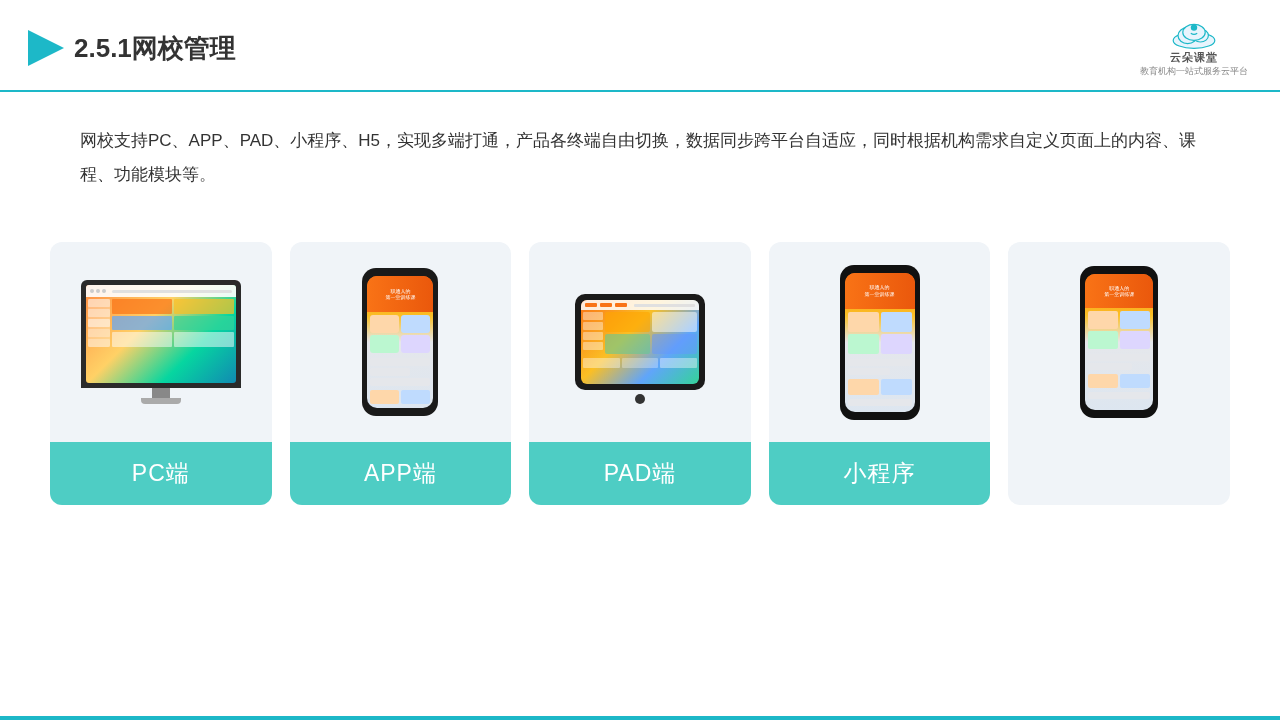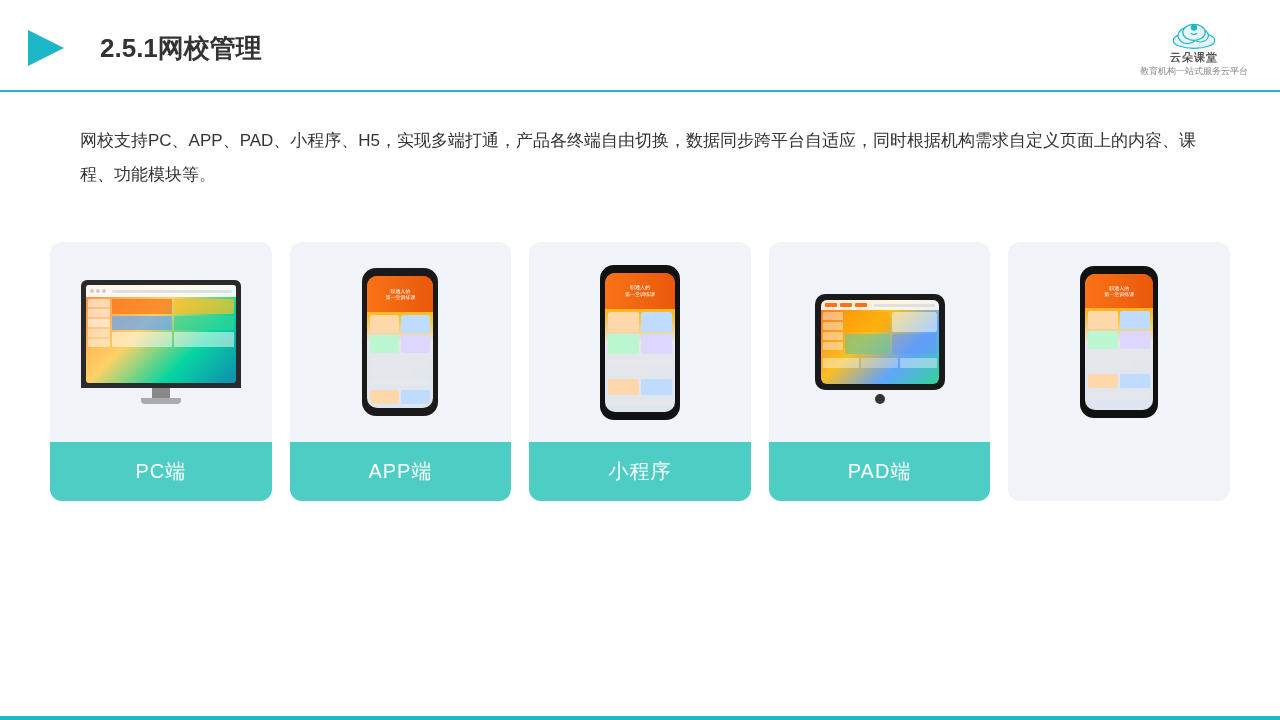--- a/index.html
+++ b/index.html
@@ -17,21 +17,21 @@
       display: flex;
       align-items: center;
       justify-content: space-between;
       padding: 18px 32px 12px 24px;
       border-bottom: 2px solid #1db8c8;
     }
 
     .header-left {
       display: flex;
       align-items: center;
-      gap: 32px;
+      gap: 6px;
     }
 
     .logo-arrow {
       width: 44px;
       height: 44px;
     }
 
     .page-title {
       font-size: 26px;
       font-weight: 600;
@@ -350,21 +350,21 @@
     .tablet-card-2 { background: rgba(255,255,255,0.5); }
     .tablet-card-3 { background: rgba(100,200,150,0.6); }
     .tablet-card-4 { background: rgba(100,150,255,0.5); }
 
     
     .card-label {
       width: 100%;
       padding: 16px 0;
       background: #4ecdc4;
       text-align: center;
-      font-size: 20px;
+      font-size: 23px;
       color: white;
       font-weight: 500;
       letter-spacing: 1px;
     }
 
     
     .miniapp-mockup {
       display: flex;
       flex-direction: column;
       align-items: center;
@@ -484,49 +484,20 @@
             </div>
           </div>
         </div>
       </div>
     </div>
     <div class="card-label">APP端</div>
   </div>
 
   <div class="device-card">
     <div class="device-image-area">
-      <div class="miniapp-mockup">
-        <div class="phone-outer" style="width:80px;height:155px;background:#111;">
-          <div class="phone-notch" style="width:26px;background:#111;"></div>
-          <div class="phone-screen">
-            <div class="phone-screen-top" style="background:linear-gradient(90deg,#f97316,#ea580c);">
-              <div class="phone-screen-text">职通人的<br>第一堂训练课</div>
-            </div>
-            <div style="padding:3px;display:grid;grid-template-columns:1fr 1fr;gap:2px;">
-              <div style="height:20px;background:#fed7aa;border-radius:2px;"></div>
-              <div style="height:20px;background:#bfdbfe;border-radius:2px;"></div>
-              <div style="height:20px;background:#bbf7d0;border-radius:2px;"></div>
-              <div style="height:20px;background:#ddd6fe;border-radius:2px;"></div>
-            </div>
-            <div style="height:7px;background:#e5e7eb;border-radius:2px;margin:2px 3px;"></div>
-            <div style="height:7px;background:#e5e7eb;border-radius:2px;margin:2px 3px;width:60%;"></div>
-            <div style="display:flex;gap:2px;padding:2px 3px;margin-top:2px;">
-              <div style="height:16px;flex:1;background:#fed7aa;border-radius:2px;"></div>
-              <div style="height:16px;flex:1;background:#bfdbfe;border-radius:2px;"></div>
-            </div>
-            <div style="height:7px;background:#e5e7eb;border-radius:2px;margin:2px 3px;"></div>
-          </div>
-        </div>
-      </div>
-    </div>
-    <div class="card-label">小程序</div>
-  </div>
-
-  <div class="device-card">
-    <div class="device-image-area">
       <div class="tablet-mockup">
         <div class="tablet-outer">
           <div class="tablet-screen">
             <div class="tablet-nav">
               <div class="tablet-nav-item"></div>
               <div class="tablet-nav-item"></div>
               <div class="tablet-nav-item"></div>
               <div style="flex:1;height:3px;background:#e0e0e0;border-radius:1px;margin-left:4px;"></div>
             </div>
             <div class="tablet-content">
@@ -551,20 +522,49 @@
           </div>
           <div class="tablet-home-btn"></div>
         </div>
       </div>
     </div>
     <div class="card-label">PAD端</div>
   </div>
 
   <div class="device-card">
     <div class="device-image-area">
+      <div class="miniapp-mockup">
+        <div class="phone-outer" style="width:80px;height:155px;background:#111;">
+          <div class="phone-notch" style="width:26px;background:#111;"></div>
+          <div class="phone-screen">
+            <div class="phone-screen-top" style="background:linear-gradient(90deg,#f97316,#ea580c);">
+              <div class="phone-screen-text">职通人的<br>第一堂训练课</div>
+            </div>
+            <div style="padding:3px;display:grid;grid-template-columns:1fr 1fr;gap:2px;">
+              <div style="height:20px;background:#fed7aa;border-radius:2px;"></div>
+              <div style="height:20px;background:#bfdbfe;border-radius:2px;"></div>
+              <div style="height:20px;background:#bbf7d0;border-radius:2px;"></div>
+              <div style="height:20px;background:#ddd6fe;border-radius:2px;"></div>
+            </div>
+            <div style="height:7px;background:#e5e7eb;border-radius:2px;margin:2px 3px;"></div>
+            <div style="height:7px;background:#e5e7eb;border-radius:2px;margin:2px 3px;width:60%;"></div>
+            <div style="display:flex;gap:2px;padding:2px 3px;margin-top:2px;">
+              <div style="height:16px;flex:1;background:#fed7aa;border-radius:2px;"></div>
+              <div style="height:16px;flex:1;background:#bfdbfe;border-radius:2px;"></div>
+            </div>
+            <div style="height:7px;background:#e5e7eb;border-radius:2px;margin:2px 3px;"></div>
+          </div>
+        </div>
+      </div>
+    </div>
+    <div class="card-label">小程序</div>
+  </div>
+
+  <div class="device-card">
+    <div class="device-image-area">
       <div class="h5-mockup">
         <div class="phone-outer" style="width:78px;height:152px;background:#111;">
           <div class="phone-notch" style="width:26px;background:#111;"></div>
           <div class="phone-screen">
             <div class="phone-screen-top" style="background:linear-gradient(90deg,#f97316,#ea580c);height:34px;">
               <div class="phone-screen-text">职通人的<br>第一堂训练课</div>
             </div>
             <div style="padding:3px;display:grid;grid-template-columns:1fr 1fr;gap:2px;">
               <div style="height:18px;background:#fed7aa;border-radius:2px;"></div>
               <div style="height:18px;background:#bfdbfe;border-radius:2px;"></div>

